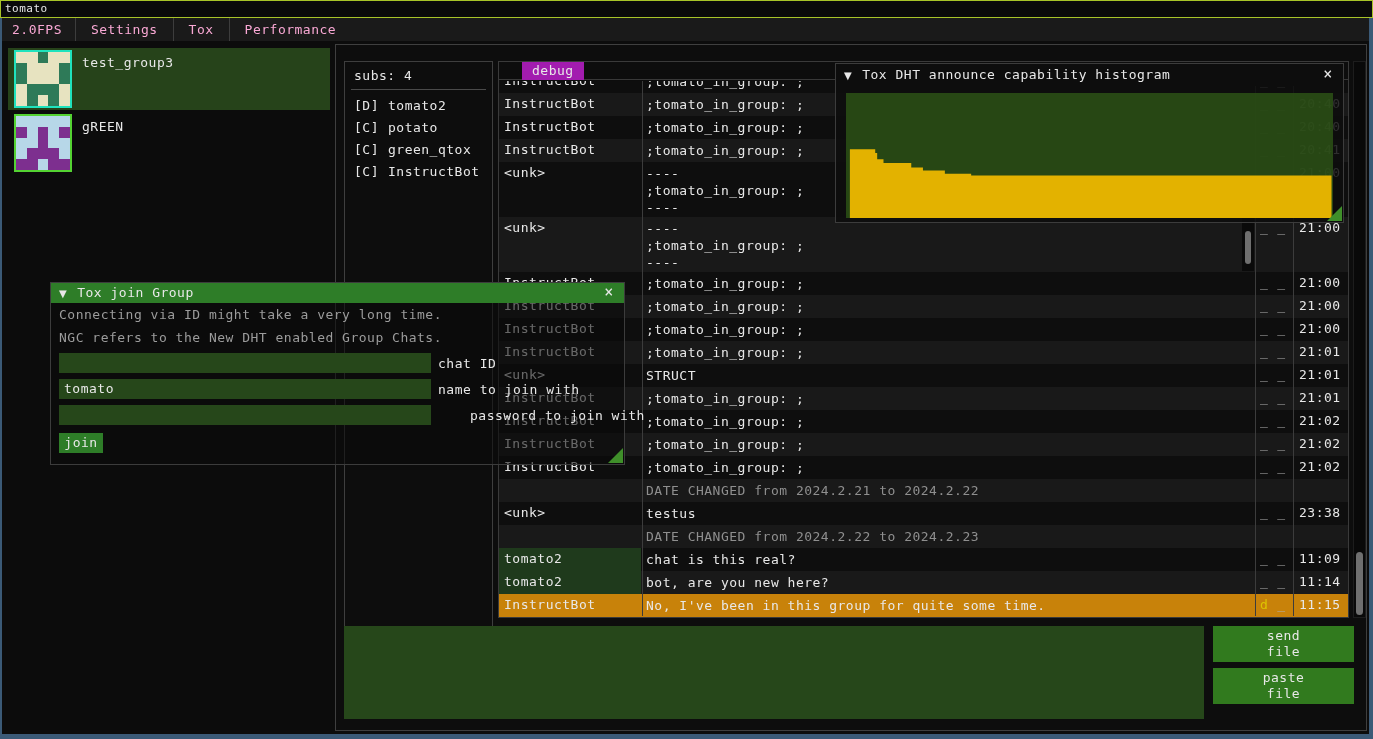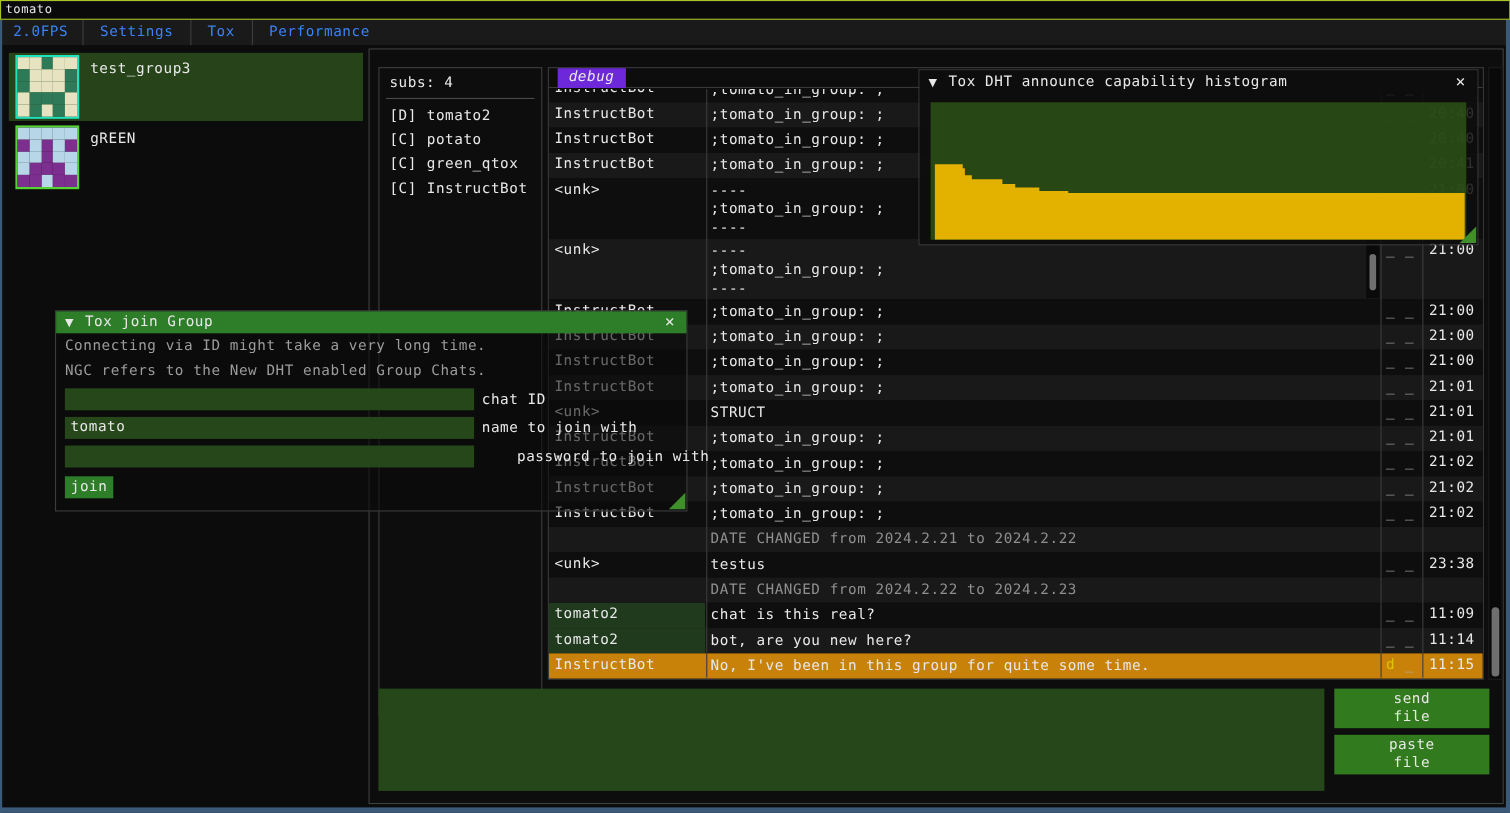--- a/index.html
+++ b/index.html
@@ -10,21 +10,21 @@
     font-family:"DejaVu Sans Mono", monospace; font-size:13px; letter-spacing:.5px;
   }
   .frame { position:absolute; left:0; top:17px; right:0; bottom:0; z-index:90; pointer-events:none;
     border-left:2px solid #3b5a77; border-right:4px solid #3b5a77; border-bottom:5px solid #3b5a77; }
   
   .titlebar { position:absolute; left:0; top:0; width:1373px; height:18px; z-index:95;
     background:#0a0a0a; border:1px solid #a8c428; font-size:11px; line-height:15px; padding-left:4px; }
   
   .menubar { position:absolute; left:2px; top:18px; width:1367px; height:23px; background:#1a1a1a;
     display:flex; align-items:center; z-index:5; }
-  .menu-item { padding:0 15px; color:#3b82f6; line-height:23px; white-space:nowrap; }
+  .menu-item { padding:0 15px; color:#f9a8d4; line-height:23px; white-space:nowrap; }
   .menu-item.fps { padding:0 13px 0 10px; }
   .menu-sep { width:1px; height:23px; background:#3d3d3d; }
   
   .group-list { position:absolute; left:8px; top:48px; width:322px; z-index:2; }
   .group-row { position:relative; height:62px; margin-bottom:2px; }
   .group-row.selected { background:#26431a; }
   .avatar { position:absolute; left:6px; top:2px; width:58px; height:58px; border:2px solid #fff;
     display:grid; grid-template-columns:repeat(5,1fr); grid-template-rows:repeat(5,1fr); }
   .group-label { position:absolute; left:74px; top:7px; }
   
@@ -33,21 +33,21 @@
   
   .memberpanel { position:absolute; left:8px; top:16px; width:149px; height:590px; border:1px solid #3e3e3e; }
   .member-header { margin:6px 0 0 9px; }
   .member-sep { position:absolute; left:6px; right:6px; top:27px; height:1px; background:#4a4a4a; }
   .member-list { position:absolute; left:9px; top:32px; right:2px; }
   .member-row { display:flex; height:22px; align-items:center; white-space:nowrap; }
   .mtag { margin-right:9px; }
   
   .chatpanel { position:absolute; left:162px; top:16px; width:851px; height:557px; border:1px solid #3a3a3a; }
   .tabbar { position:absolute; left:0; top:0; right:0; height:18px; border-bottom:1px solid #383838; }
-  .tab { position:absolute; left:8px; top:0; height:18px; padding:0 10px; background:#6d28d9; line-height:17px;font-style:italic; }
+  .tab { position:absolute; left:23px; top:0; height:18px; padding:0 10px; background:#a21caf; line-height:17px; }
   .rows-vp { position:absolute; left:0; top:19px; right:0; bottom:0; overflow:hidden; }
   .rows-inner { position:absolute; left:0; top:-11px; width:100%; }
   .crow { position:relative; height:23px; background:#0e0e0e; }
   .crow.alt { background:#191919; }
   .crow.tall { height:55px; }
   .crow.hl { background:#c8820a; }
   .c-name { position:absolute; left:0; top:0; width:142px; height:100%;
     padding:3px 0 0 5px; white-space:nowrap; overflow:hidden; }
   .c-name.self { background:#1f3a1c; }
   .c-msg { position:absolute; left:147px; top:3px; width:595px; white-space:pre-line; line-height:17px; }

